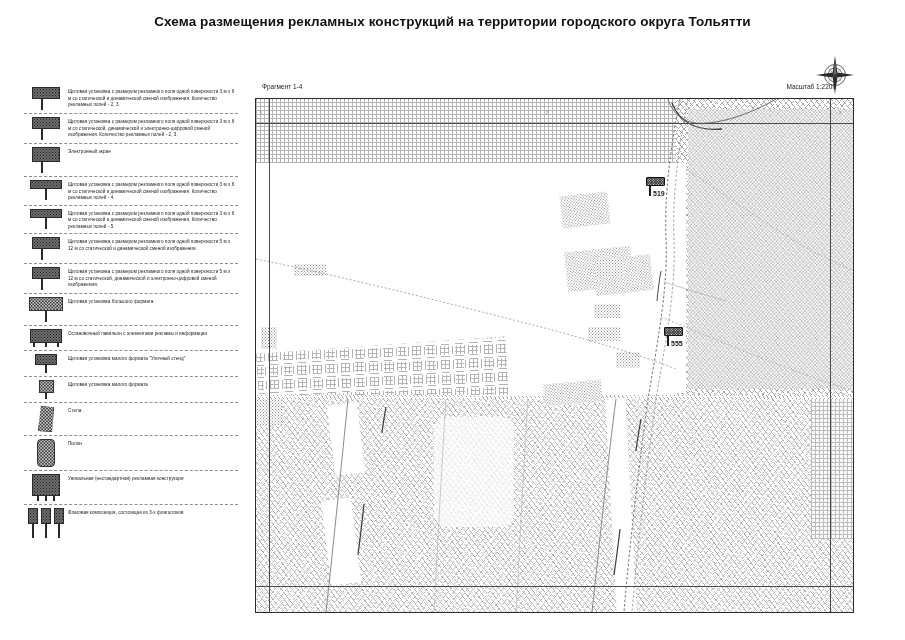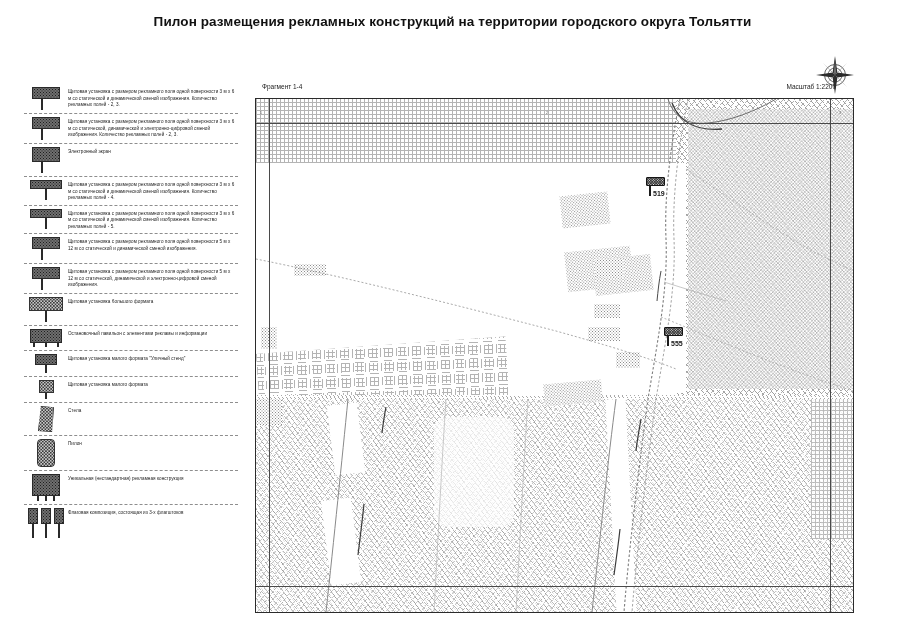--- a/index.html
+++ b/index.html
@@ -241,21 +241,21 @@
   .tinylabel {
     position: absolute;
     font-size: 3.6px;
     color: #5a5a5a;
     white-space: nowrap;
   }
 </style>
 </head>
 <body>
 
-<div id="page-title">Пилон размещения рекламных конструкций на территории городского округа Тольятти</div>
+<div id="page-title">Схема размещения рекламных конструкций на территории городского округа Тольятти</div>
 
 <div id="legend">
 
   <div class="legend-row">
     <div class="legend-sym">
       <div class="sym sym-board-pole">
         <div class="board halftone"></div>
         <div class="pole offset"></div>
       </div>
     </div>

